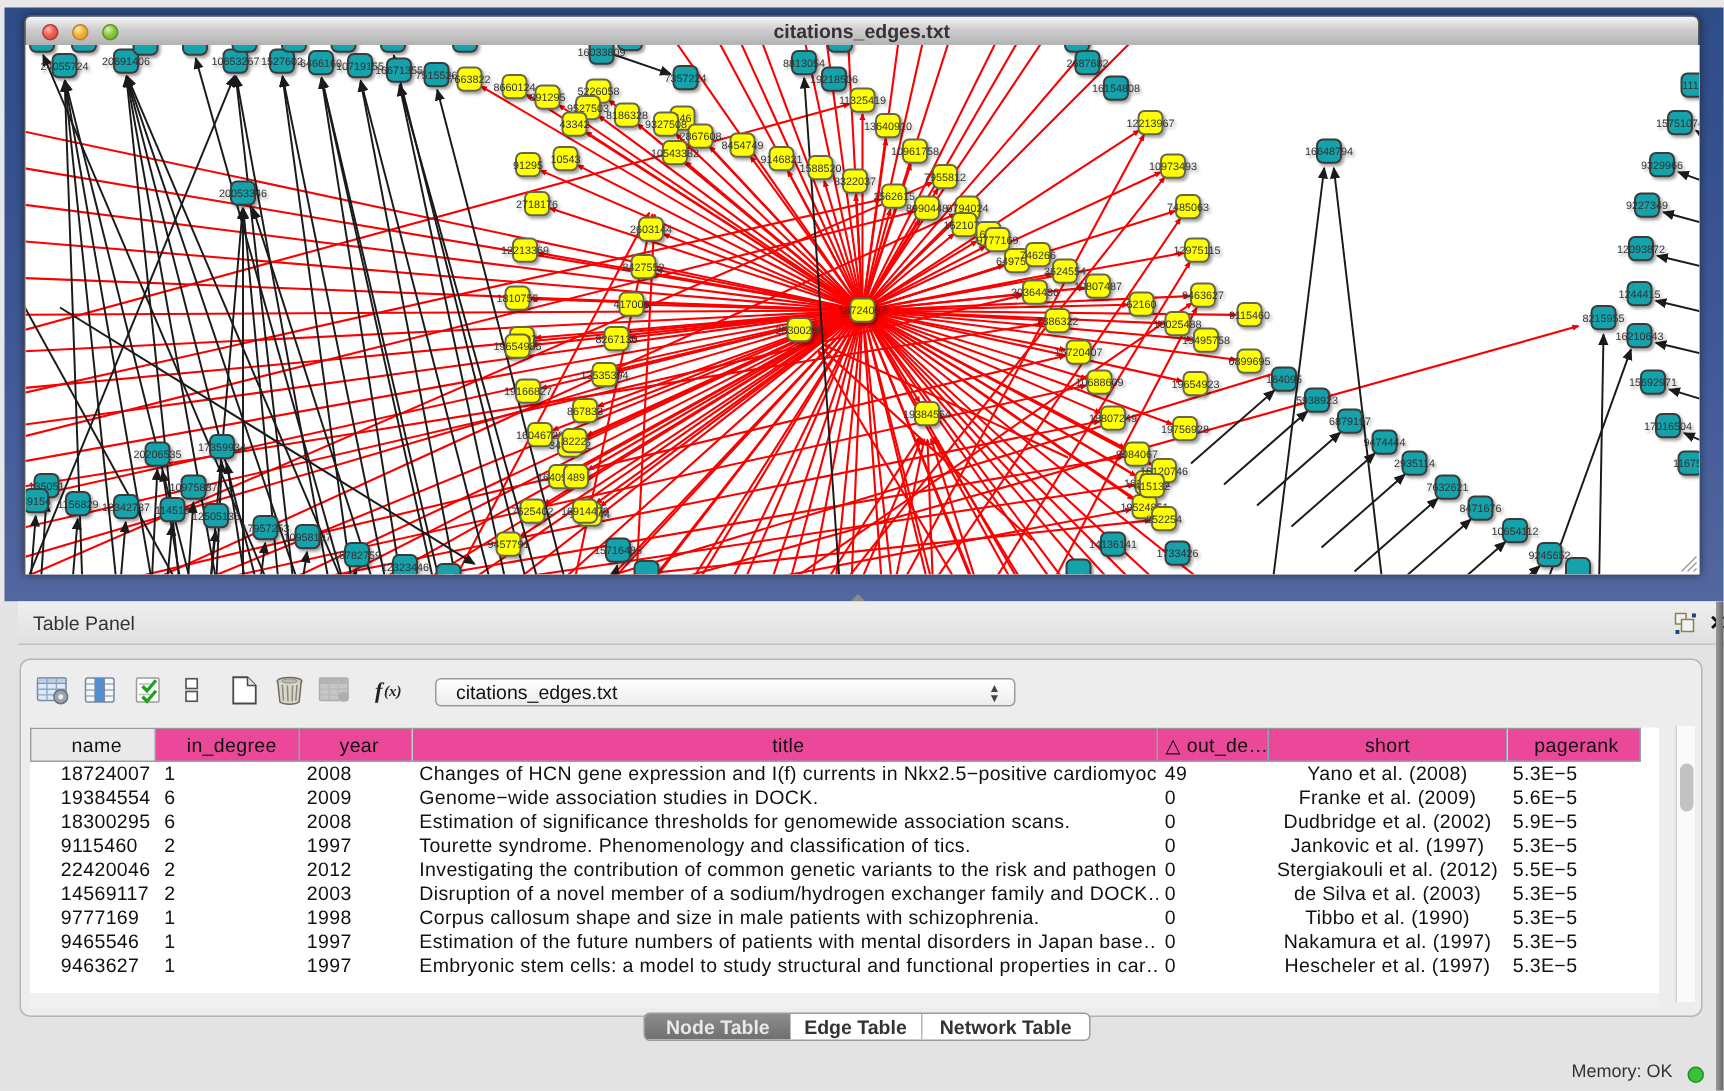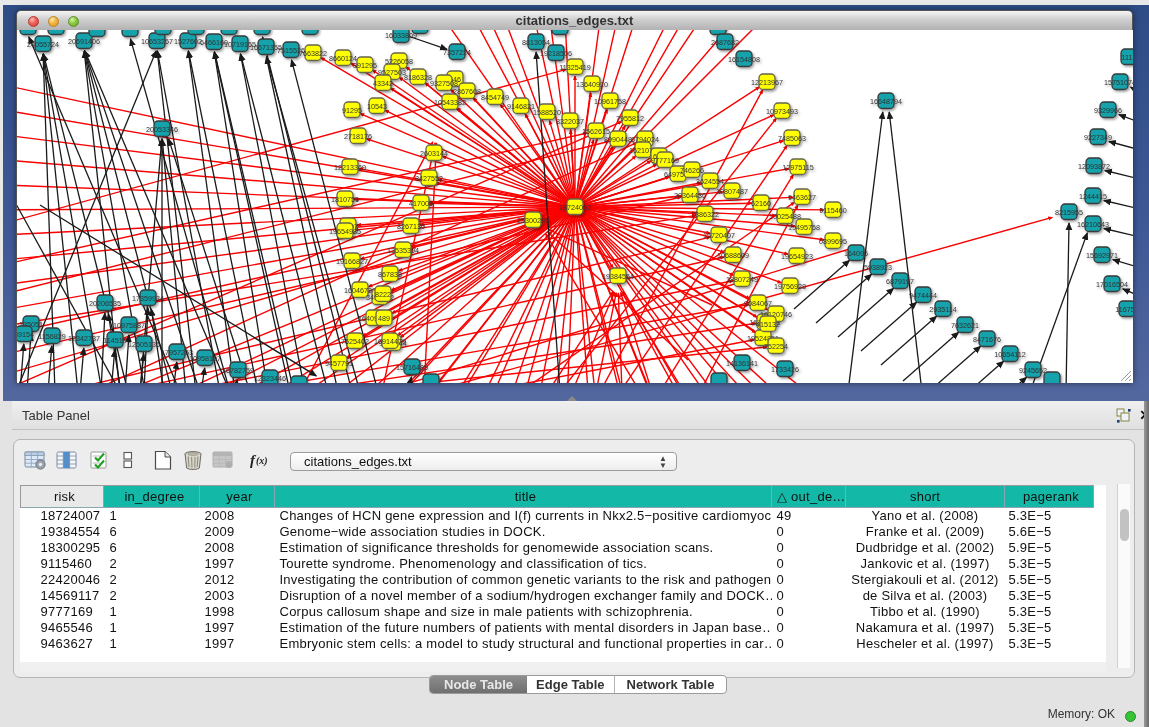--- a/index.html
+++ b/index.html
@@ -28,21 +28,21 @@
 #xico {position:absolute;right:10px;top:6px;font-size:14px;font-weight:bold;color:#111}
 #box {position:absolute;left:13px;top:38px;width:1122px;height:239px;background:#ededed;
   border:1px solid #b5b5b5;border-radius:7px}
 .tbicons {position:absolute;left:-6px;top:9px}
 #combo {position:absolute;left:276px;top:12px;width:387px;height:19px;border:1px solid #9b9b9b;
   border-radius:4px;background:linear-gradient(#fff,#ededed);font-size:13px;color:#111;
   line-height:17px;padding-left:13px}
 #combo .arr {position:absolute;right:9px;top:2px;font-size:8px;color:#444;line-height:7px}
 #tblwrap {position:absolute;left:6px;top:45px;width:1086px;height:184px;background:#fff;overflow:hidden}
 table {border-collapse:collapse;table-layout:fixed;width:1073px;font-size:13px;letter-spacing:0.25px;color:#111}
-th {height:22px;background:#14b8a6;border:1px solid #89a6b2;border-top:1px solid #9a9a9a;
+th {height:22px;background:#ec4899;border:1px solid #89a6b2;border-top:1px solid #9a9a9a;
   font-weight:normal;font-size:13px;white-space:nowrap;overflow:hidden}
 th.c1 {background:#e9e9e9;border-left:1px solid #9a9a9a}
 td {height:16px;padding:0;white-space:nowrap;overflow:hidden;text-overflow:clip}
 .c1 {width:83px;padding-left:5px}
 .c2 {width:96px;padding-left:6px}
 .c3 {width:75px;padding-left:5px}
 .c4 {width:497px;padding-left:5px}
 .c5 {width:74px;padding-left:5px}
 .c6 {width:159px;text-align:center}
 .c7 {width:89px;padding-left:4px}
@@ -688,21 +688,21 @@
   <text x="0" y="15" font-family="Liberation Serif, serif" font-style="italic" font-weight="bold" font-size="15" fill="#222">f</text>
   <text x="6" y="14" font-family="Liberation Serif, serif" font-style="italic" font-weight="bold" font-size="10" fill="#222">(x)</text>
  </g>
 </svg>
 
   <div id="combo">citations_edges.txt<div class="arr">▲<br>▼</div></div>
   <div id="tblwrap">
    <table>
     <tbody>
             <tr>
-              <th class="c1">risk</th>
+              <th class="c1">name</th>
               <th class="c2">in_degree</th>
               <th class="c3">year</th>
         <th class="c4">title</th>
               <th class="c5">△ out_de…</th>
               <th class="c6">short</th>
         <th class="c7">pagerank</th>
             </tr>
     <tr>
               <td class="c1">18724007</td>
               <td class="c2">1</td>

